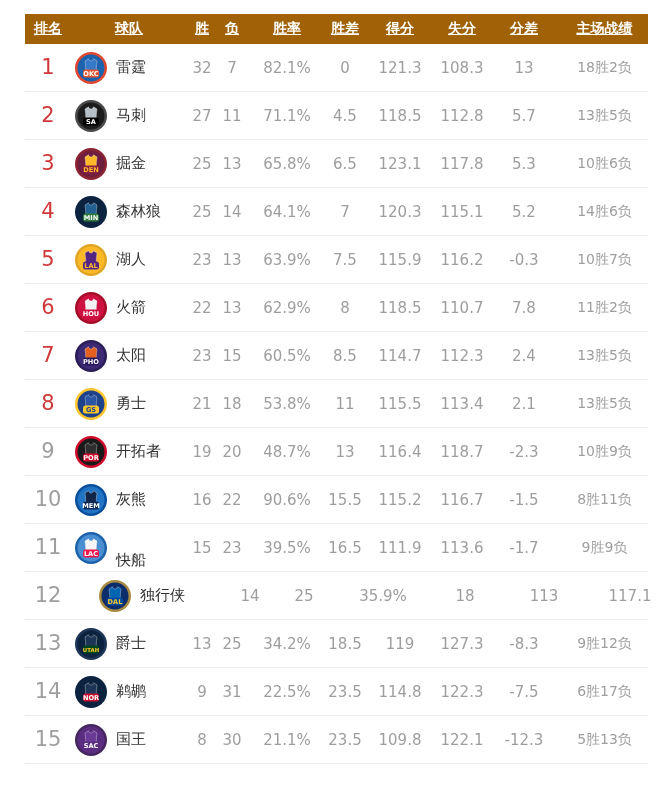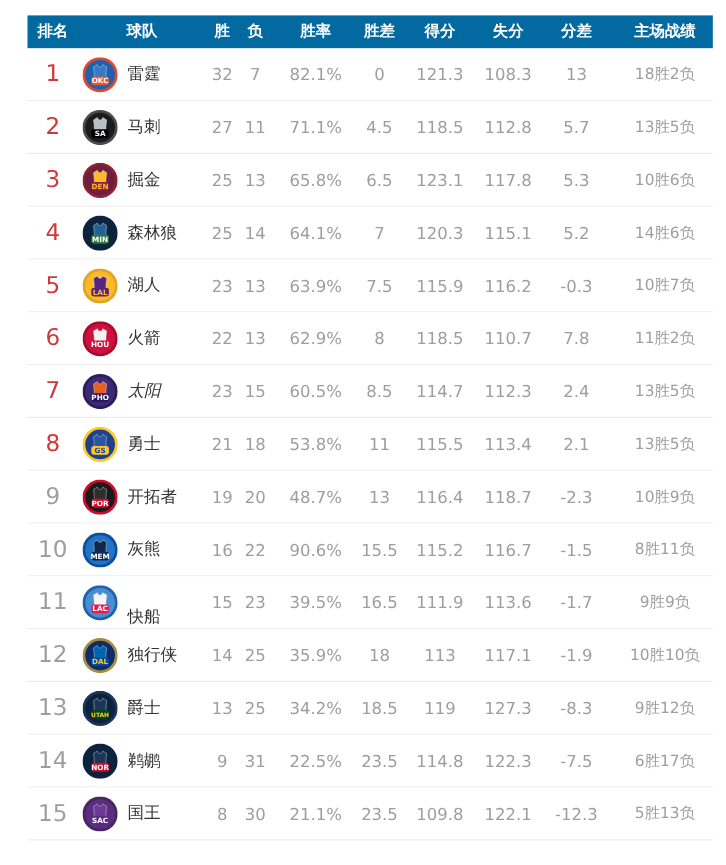--- a/index.html
+++ b/index.html
@@ -31,21 +31,21 @@
   .c-home{width:87px;text-align:center;flex:none;}
   .rank-num{font-size:21px;line-height:1;}
   .logo{width:32px;height:32px;margin-left:4px;flex:none;display:block;}
   .tname{margin-left:9px;color:#333;font-size:15px;white-space:nowrap;}
   .home-rec{font-size:14px;}
 </style>
 </head>
 <body>
 
 <div class="standings">
-  <div class="thead" style="background: #0369a1; color: rgb(255, 255, 255);">
+  <div class="thead" style="background: #a16207; color: rgb(255, 255, 255); text-decoration: underline;">
     <div class="c-rank">排名</div>
     <div class="c-team" style="justify-content:center">球队</div>
     <div class="c-w">胜</div>
     <div class="c-l">负</div>
     <div class="c-rate">胜率</div>
     <div class="c-gb">胜差</div>
     <div class="c-pf">得分</div>
     <div class="c-pa">失分</div>
     <div class="c-diff">分差</div>
     <div class="c-home">主场战绩</div>
@@ -180,21 +180,21 @@
       <div class="trow" style="border-bottom-color: rgb(235, 235, 235); color: rgb(158, 158, 158);">
         <div class="c-rank rank-num" style="color: rgb(208, 57, 59);">7</div>
         <div class="c-team">
           <span class="logo"><svg width="32" height="32" viewBox="0 0 32 32">
               <circle cx="16" cy="16" r="16" fill="#2B1D57"></circle>
               <circle cx="16" cy="16" r="13.5" fill="#3D2A75"></circle>
               <path d="M10 9 L13.6 6.8 C14.1 9.8 17.9 9.8 18.4 6.8 L22 9 L21.4 14 L21 24 L11 24 L10.6 14 Z" fill="#E56020" stroke="rgba(255,255,255,0.55)" stroke-width="0.6"></path>
               <rect x="8" y="17.5" width="16" height="8" rx="2.5" fill="#29175E"></rect>
               <text x="16" y="23.9" text-anchor="middle" font-size="6.6" font-weight="bold" fill="#FFFFFF" font-family="DejaVu Sans, sans-serif">PHO</text>
             </svg></span>
-          <span class="tname" style="color: rgb(51, 51, 51); font-style: italic;">太阳</span>
+          <span class="tname" style="color: rgb(51, 51, 51);">太阳</span>
         </div>
         <div class="c-w">23</div>
         <div class="c-l">15</div>
         <div class="c-rate">60.5%</div>
         <div class="c-gb">8.5</div>
         <div class="c-pf">114.7</div>
         <div class="c-pa">112.3</div>
         <div class="c-diff">2.4</div>
         <div class="c-home home-rec">13胜5负</div>
       </div>
@@ -275,21 +275,21 @@
         </div>
         <div class="c-w">15</div>
         <div class="c-l">23</div>
         <div class="c-rate">39.5%</div>
         <div class="c-gb">16.5</div>
         <div class="c-pf">111.9</div>
         <div class="c-pa">113.6</div>
         <div class="c-diff">-1.7</div>
         <div class="c-home home-rec">9胜9负</div>
       </div>
-      <div class="trow" style="border-bottom-color: rgb(235, 235, 235); color: rgb(158, 158, 158);">
+      <div class="trow" style="border-bottom-color: rgb(235, 235, 235); color: rgb(158, 158, 158); gap: 24px;">
         <div class="c-rank rank-num" style="color: rgb(158, 158, 158);">12</div>
         <div class="c-team">
           <span class="logo"><svg width="32" height="32" viewBox="0 0 32 32">
               <circle cx="16" cy="16" r="16" fill="#A88B3F"></circle>
               <circle cx="16" cy="16" r="13.5" fill="#0C2D6B"></circle>
               <path d="M10 9 L13.6 6.8 C14.1 9.8 17.9 9.8 18.4 6.8 L22 9 L21.4 14 L21 24 L11 24 L10.6 14 Z" fill="#0064B1" stroke="rgba(255,255,255,0.55)" stroke-width="0.6"></path>
               <rect x="8" y="17.5" width="16" height="8" rx="2.5" fill="#004A9E"></rect>
               <text x="16" y="23.9" text-anchor="middle" font-size="6.6" font-weight="bold" fill="#FFC72C" font-family="DejaVu Sans, sans-serif">DAL</text>
             </svg></span>
           <span class="tname" style="color: rgb(51, 51, 51);">独行侠</span>

